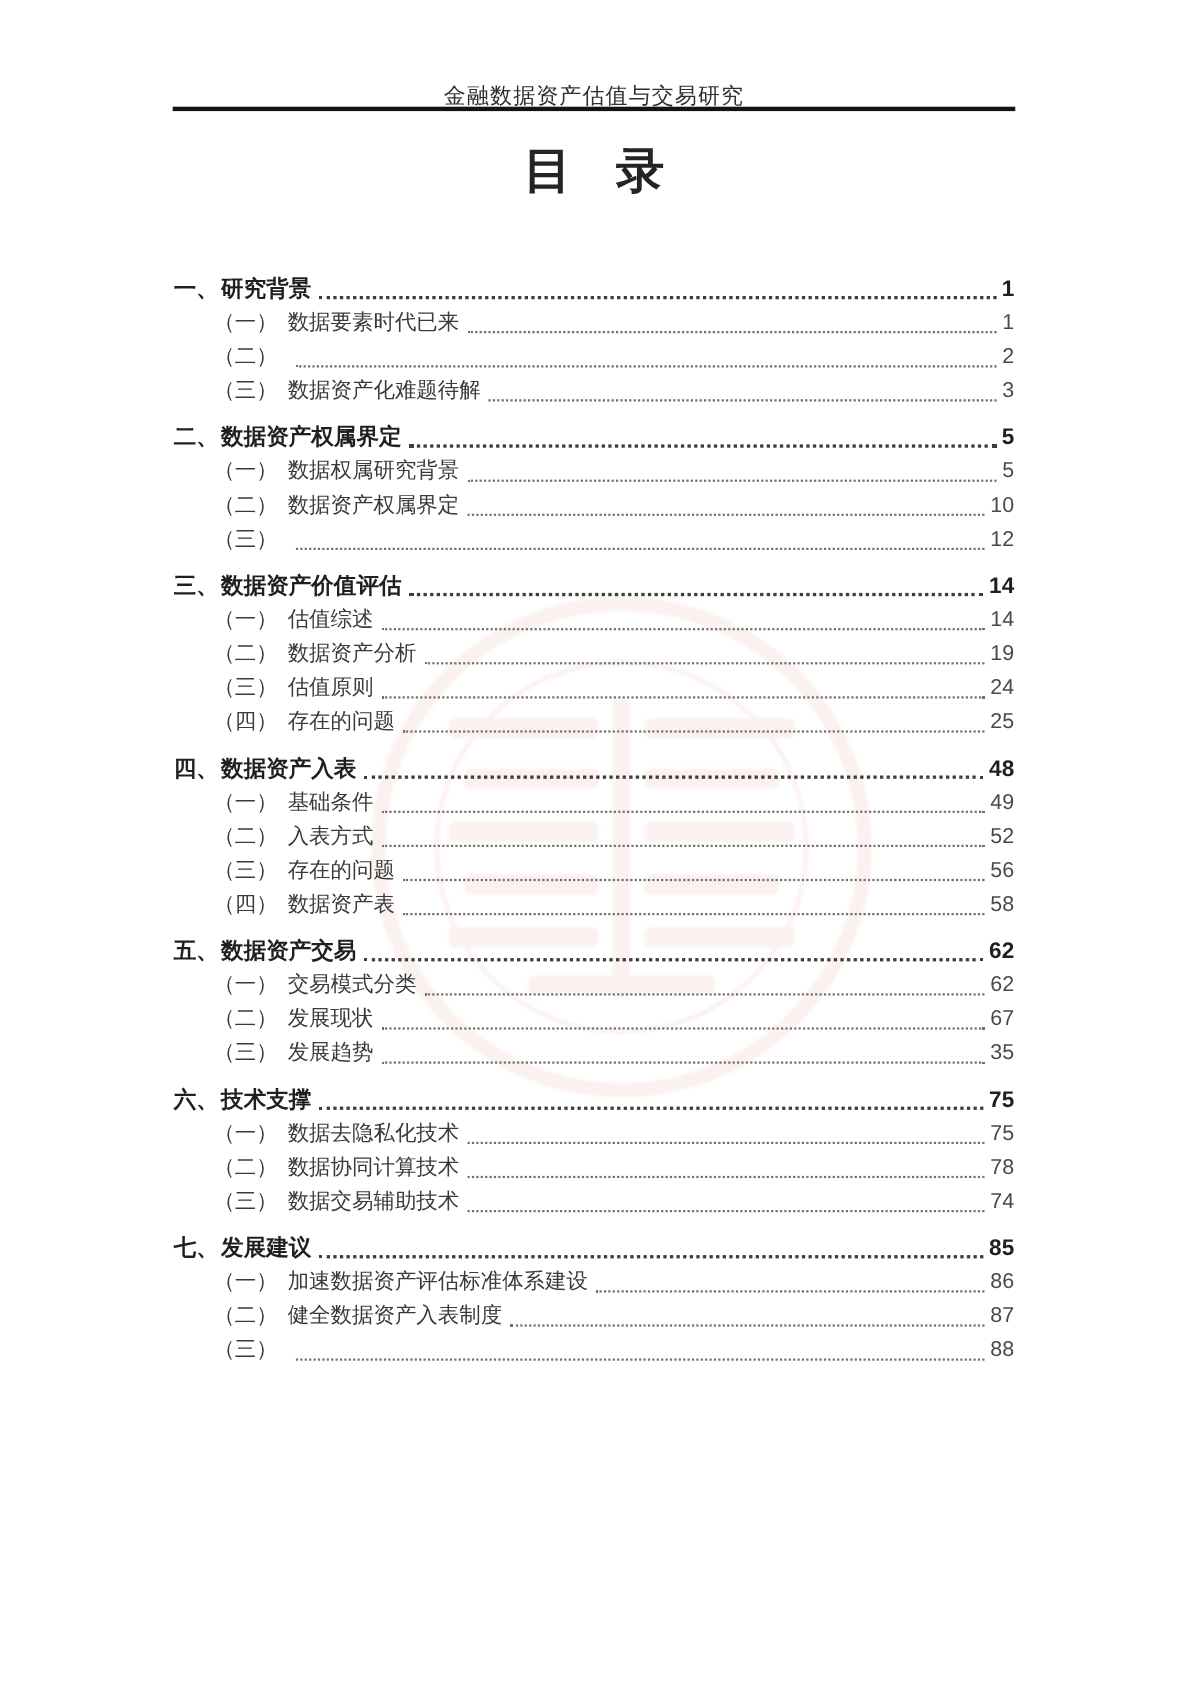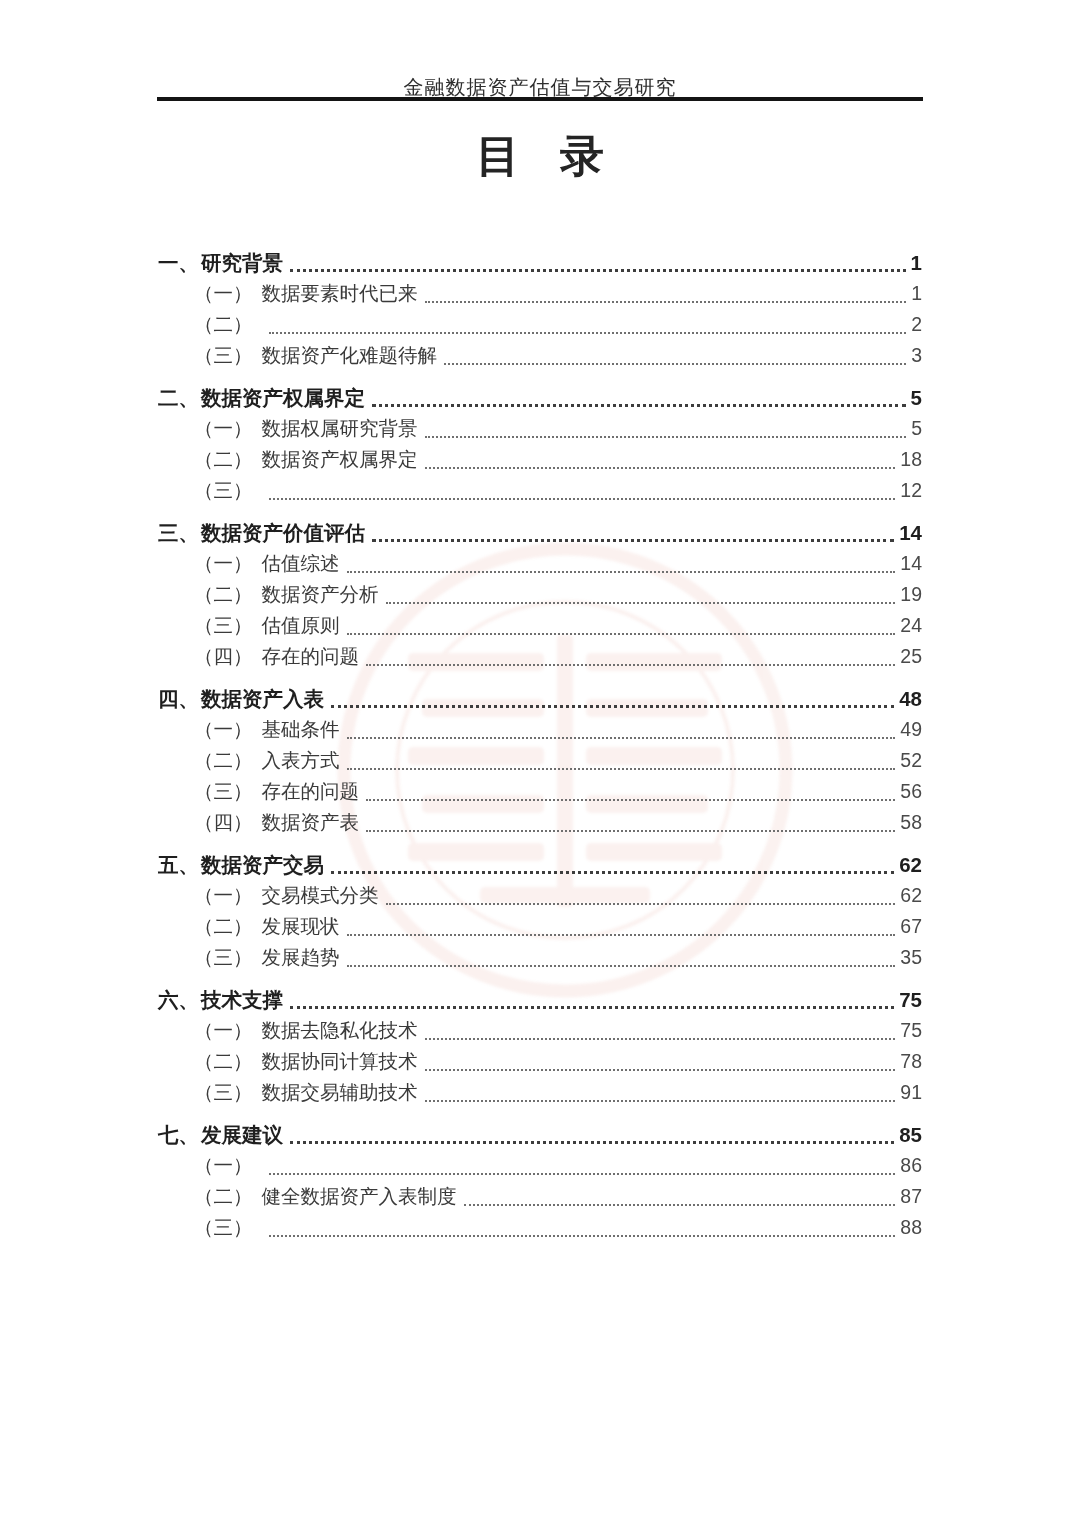--- a/index.html
+++ b/index.html
@@ -121,21 +121,21 @@
       <div class="toc-row level2">
         <span class="num">（一）</span>
         <span class="ttl">数据权属研究背景</span>
         <span class="leader"></span>
         <span class="pg">5</span>
       </div>
       <div class="toc-row level2">
         <span class="num">（二）</span>
         <span class="ttl">数据资产权属界定</span>
         <span class="leader"></span>
-        <span class="pg">18</span>
+        <span class="pg">10</span>
       </div>
       <div class="toc-row level2">
         <span class="num">（三）</span>
         <span class="leader"></span>
         <span class="pg">12</span>
       </div>
       <div class="toc-row level1">
         <span class="num">三、</span>
         <span class="ttl">数据资产价值评估</span>
         <span class="leader"></span>
@@ -234,30 +234,31 @@
       <div class="toc-row level2">
         <span class="num">（二）</span>
         <span class="ttl">数据协同计算技术</span>
         <span class="leader"></span>
         <span class="pg">78</span>
       </div>
       <div class="toc-row level2">
         <span class="num">（三）</span>
         <span class="ttl">数据交易辅助技术</span>
         <span class="leader"></span>
-        <span class="pg">91</span>
+        <span class="pg">74</span>
       </div>
       <div class="toc-row level1">
         <span class="num">七、</span>
         <span class="ttl">发展建议</span>
         <span class="leader"></span>
         <span class="pg">85</span>
       </div>
       <div class="toc-row level2">
         <span class="num">（一）</span>
+        <span class="ttl">加速数据资产评估标准体系建设</span>
         <span class="leader"></span>
         <span class="pg">86</span>
       </div>
       <div class="toc-row level2">
         <span class="num">（二）</span>
         <span class="ttl">健全数据资产入表制度</span>
         <span class="leader"></span>
         <span class="pg">87</span>
       </div>
       <div class="toc-row level2">

